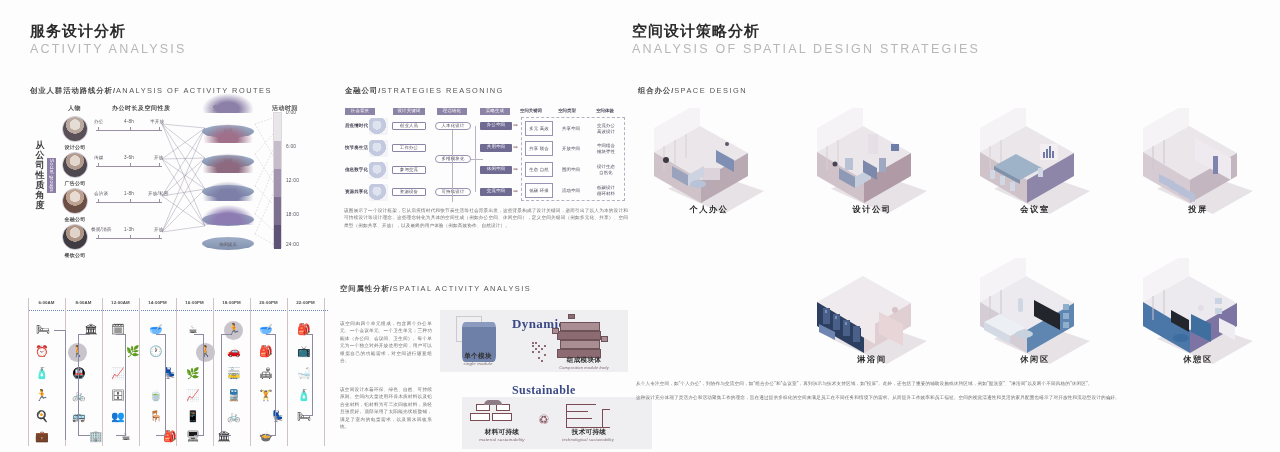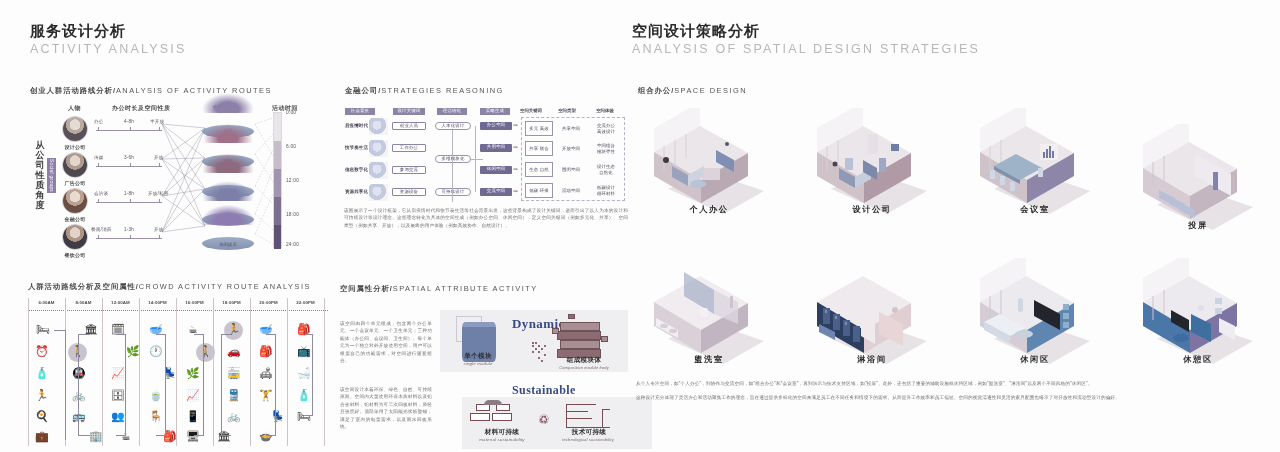--- a/index.html
+++ b/index.html
@@ -136,25 +136,22 @@
     <div class="pt-cn">空间设计策略分析</div>
     <div class="pt-en">ANALYSIS OF SPATIAL DESIGN STRATEGIES</div>
   </div>
 
   <div class="sec-title" style="left:30px; top:86px;">
     <span class="cn">创业人群活动路线分析/</span><span class="en">ANALYSIS OF ACTIVITY ROUTES</span>
   </div>
   <div class="sec-title" style="left:345px; top:86px;">
     <span class="cn">金融公司/</span><span class="en">STRATEGIES REASONING</span>
   </div>
-  <div class="sec-title" style="left:28px; top:282px;">
-    <span class="cn">人群活动路线分析及空间属性/</span><span class="en">CROWD ACTIVITY ROUTE ANALYSIS</span>
-  </div>
   <div class="sec-title" style="left:340px; top:284px;">
-    <span class="cn">空间属性分析/</span><span class="en">SPATIAL ATTRIBUTE ACTIVITY</span>
+    <span class="cn">空间属性分析/</span><span class="en">SPATIAL ACTIVITY ANALYSIS</span>
   </div>
   <div class="sec-title" style="left:638px; top:86px;">
     <span class="cn">组合办公/</span><span class="en">SPACE DESIGN</span>
   </div>
 
   <div class="vert-label">从公司性质角度</div>
   <div class="vert-badge">Social groups</div>
 
   <div id="routes">
 
@@ -577,21 +574,21 @@
         <g fill="#cfd8e4">
           <rect x="22" y="62" width="5" height="9"></rect>
             <rect x="32" y="68" width="5" height="9"></rect>
           <rect x="42" y="74" width="5" height="9"></rect>
             <rect x="70" y="60" width="5" height="9"></rect>
         </g>
       </svg>
       <div class="room-label">会议室</div>
     </div>
 
-    <div class="room" style="left:489px; top:16px;">
+    <div class="room" style="left:489px; top:0;">
       <div class="shadow"></div>
       <svg class="iso" viewBox="0 0 118 104">
         <polygon points="12,44 58,18 106,45 59,72" fill="#eae6ea"></polygon>
         <polygon points="12,44 12,68 59,95 59,72" fill="#d6cbd2"></polygon>
         <polygon points="59,72 59,95 106,68 106,45" fill="#c3b6c0"></polygon>
         <polygon points="12,20 58,-6 58,18 12,44" fill="#f4f1f4" opacity=".85"></polygon>
         <g stroke="#cfc5cd" stroke-width="1">
           <line x1="22" y1="38" x2="22" y2="62"></line>
             <line x1="33" y1="32" x2="33" y2="56"></line>
         </g>
@@ -599,37 +596,20 @@
         <g fill="#b7c0d6">
           <polygon points="28,66 44,74 44,82 28,74"></polygon>
           <polygon points="38,72 54,80 54,88 38,80"></polygon>
           <polygon points="48,78 64,86 64,94 48,86"></polygon>
         </g>
         <rect x="82" y="48" width="5" height="18" fill="#7f84ae"></rect>
       </svg>
       <div class="room-label">投屏</div>
     </div>
 
-    <div class="room" style="left:0; top:150px;">
-      <div class="shadow"></div>
-      <svg class="iso" viewBox="0 0 118 104">
-        <polygon points="12,44 58,18 106,45 59,72" fill="#f0ecf0"></polygon>
-        <polygon points="12,44 12,68 59,95 59,72" fill="#d9d0d8"></polygon>
-        <polygon points="59,72 59,95 106,68 106,45" fill="#c0b5c0"></polygon>
-        <polygon points="42,14 72,32 72,56 42,38" fill="#9aa4c0" opacity=".6"></polygon>
-        <polygon points="72,32 96,44 96,66 72,56" fill="#dcd6e0" opacity=".8"></polygon>
-        <ellipse cx="62" cy="58" rx="7" ry="5" fill="#efeaf0"></ellipse>
-        <rect x="58" y="50" width="8" height="9" rx="2" fill="#f4f0f4"></rect>
-        <polygon points="14,60 36,72 36,80 14,68" fill="#f2eef2"></polygon>
-        <ellipse cx="22" cy="68" rx="4" ry="2.2" fill="#d7cfd8"></ellipse>
-        <ellipse cx="31" cy="73" rx="4" ry="2.2" fill="#d7cfd8"></ellipse>
-        <rect x="88" y="38" width="3" height="12" fill="#cdc3cd"></rect>
-      </svg>
-      <div class="room-label">盥洗室</div>
-    </div>
 
     <div class="room" style="left:163px; top:150px;">
       <div class="shadow"></div>
       <svg class="iso" viewBox="0 0 118 104">
         <polygon points="12,44 58,18 106,45 59,72" fill="#eeeaee"></polygon>
         <polygon points="12,44 12,68 59,95 59,72" fill="#2d3f60"></polygon>
         <polygon points="59,72 59,95 106,68 106,45" fill="#e0cfd2"></polygon>
         <g fill="#4b6088">
           <rect x="18" y="50" width="7" height="16"></rect>
             <rect x="28" y="56" width="7" height="16"></rect>

